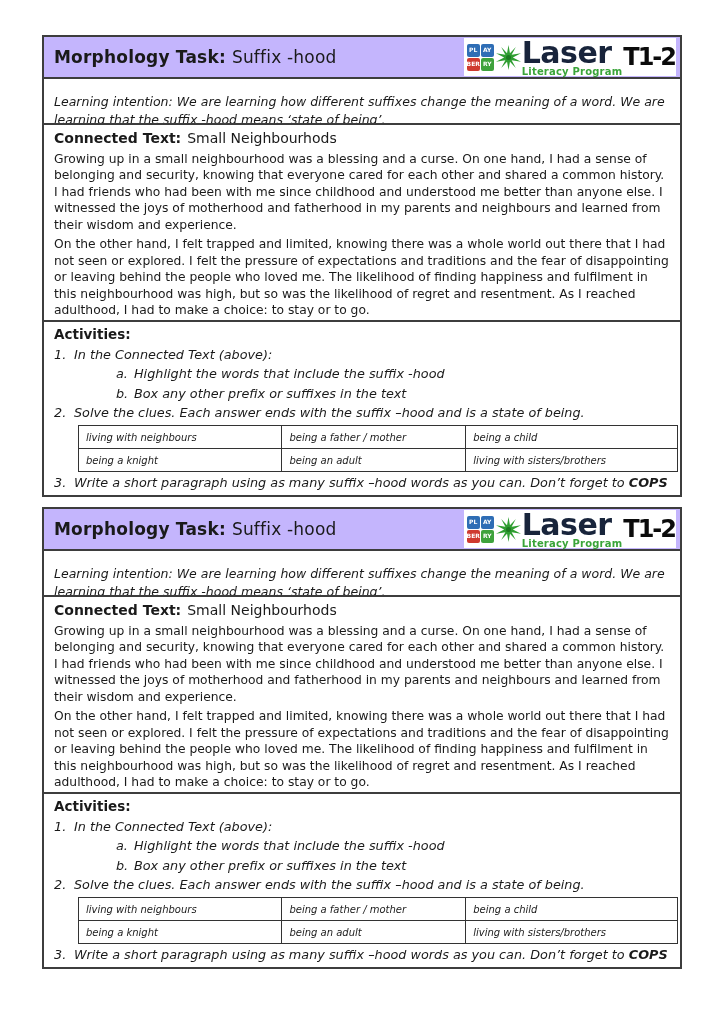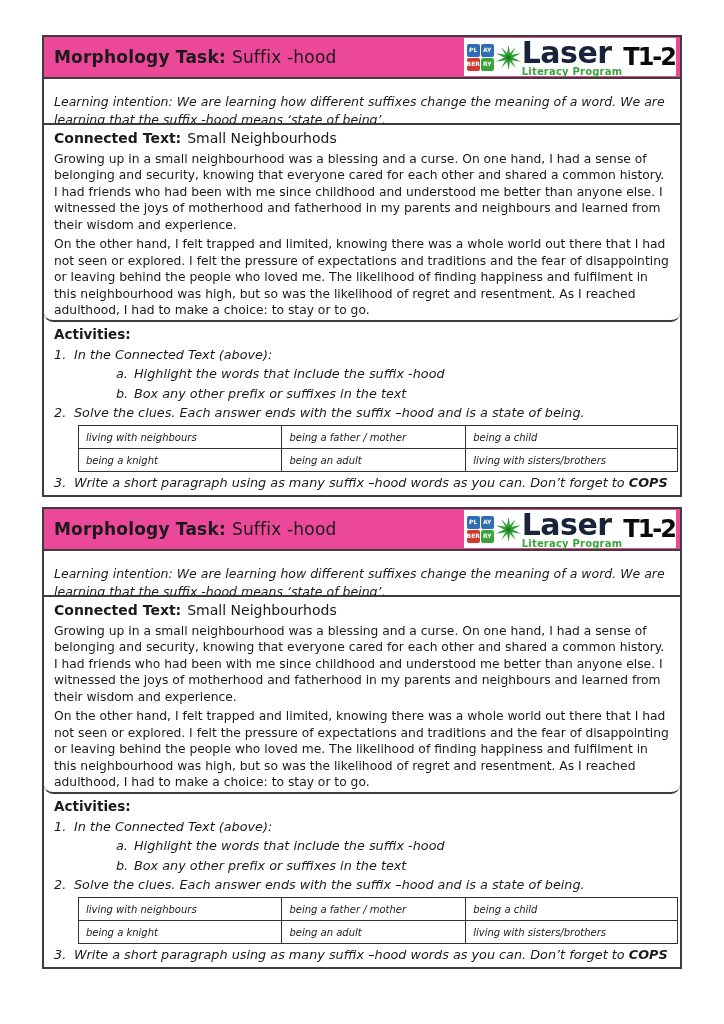--- a/index.html
+++ b/index.html
@@ -11,21 +11,21 @@
   .page{position:relative;width:724px;height:1024px;overflow:hidden;background:#ffffff;}
   .cards{position:absolute;top:35px;left:42px;width:640px;display:flex;flex-direction:column;gap:10px;}
   .card{
     width:640px;height:462px;box-sizing:border-box;
     border:2px solid #3d3d3d;background:#ffffff;
     display:flex;flex-direction:column;
   }
   .row{box-sizing:border-box;overflow:hidden;}
   
   .header-row{
-    height:42px;flex:0 0 42px;background:#ec4899;border-bottom:2px solid #3d3d3d;
+    height:42px;flex:0 0 42px;background:#c4b5fd;border-bottom:2px solid #3d3d3d;
     display:flex;align-items:center;justify-content:space-between;padding:0 4px 0 10px;
   }
   .title{font-size:17px;white-space:nowrap;letter-spacing:.2px;}
   .title-bold{font-weight:bold;}
   .title-reg{font-weight:normal;margin-left:6px;}
   .logo{
     background:#ffffff;display:flex;align-items:center;height:36px;padding:1px 1px 1px 3px;
   }
   .puzzle{
     display:grid;grid-template-columns:13px 13px;grid-template-rows:13px 13px;
@@ -44,21 +44,21 @@
   .brandsub{font-size:10px;color:#3aa43a;font-weight:bold;margin-top:-1px;letter-spacing:.2px;}
   .level{font-size:24px;font-weight:800;color:#0b0b0b;letter-spacing:-2px;line-height:1;margin-left:1px;}
   
   .intention-row{
     height:46px;flex:0 0 46px;border-bottom:2px solid #3d3d3d;
     padding:14px 10px 0 10px;font-style:italic;font-size:12.5px;line-height:1.4;
   }
   
   .connected-row{
     height:197px;flex:0 0 197px;border-bottom:2px solid #3d3d3d;
-    padding:4px 10px 0 10px;font-size:12.3px;line-height:1.34;border-radius:9px;
+    padding:4px 10px 0 10px;font-size:12.3px;line-height:1.34;
   }
   .ct-head{font-size:14px;margin-bottom:3px;}
   .ct-label{font-weight:bold;}
   .ct-title{margin-left:6px;}
   .ct-para{margin:0 0 3px 0;}
   
   .activities-row{flex:1 1 auto;padding:4px 10px 16px 10px;font-size:12.8px;line-height:1.3;}
   .act-label{font-weight:bold;font-size:13.5px;margin-bottom:2px;}
   .act-item{display:flex;margin-top:3px;font-style:italic;}
   .act-num{flex:0 0 20px;}

